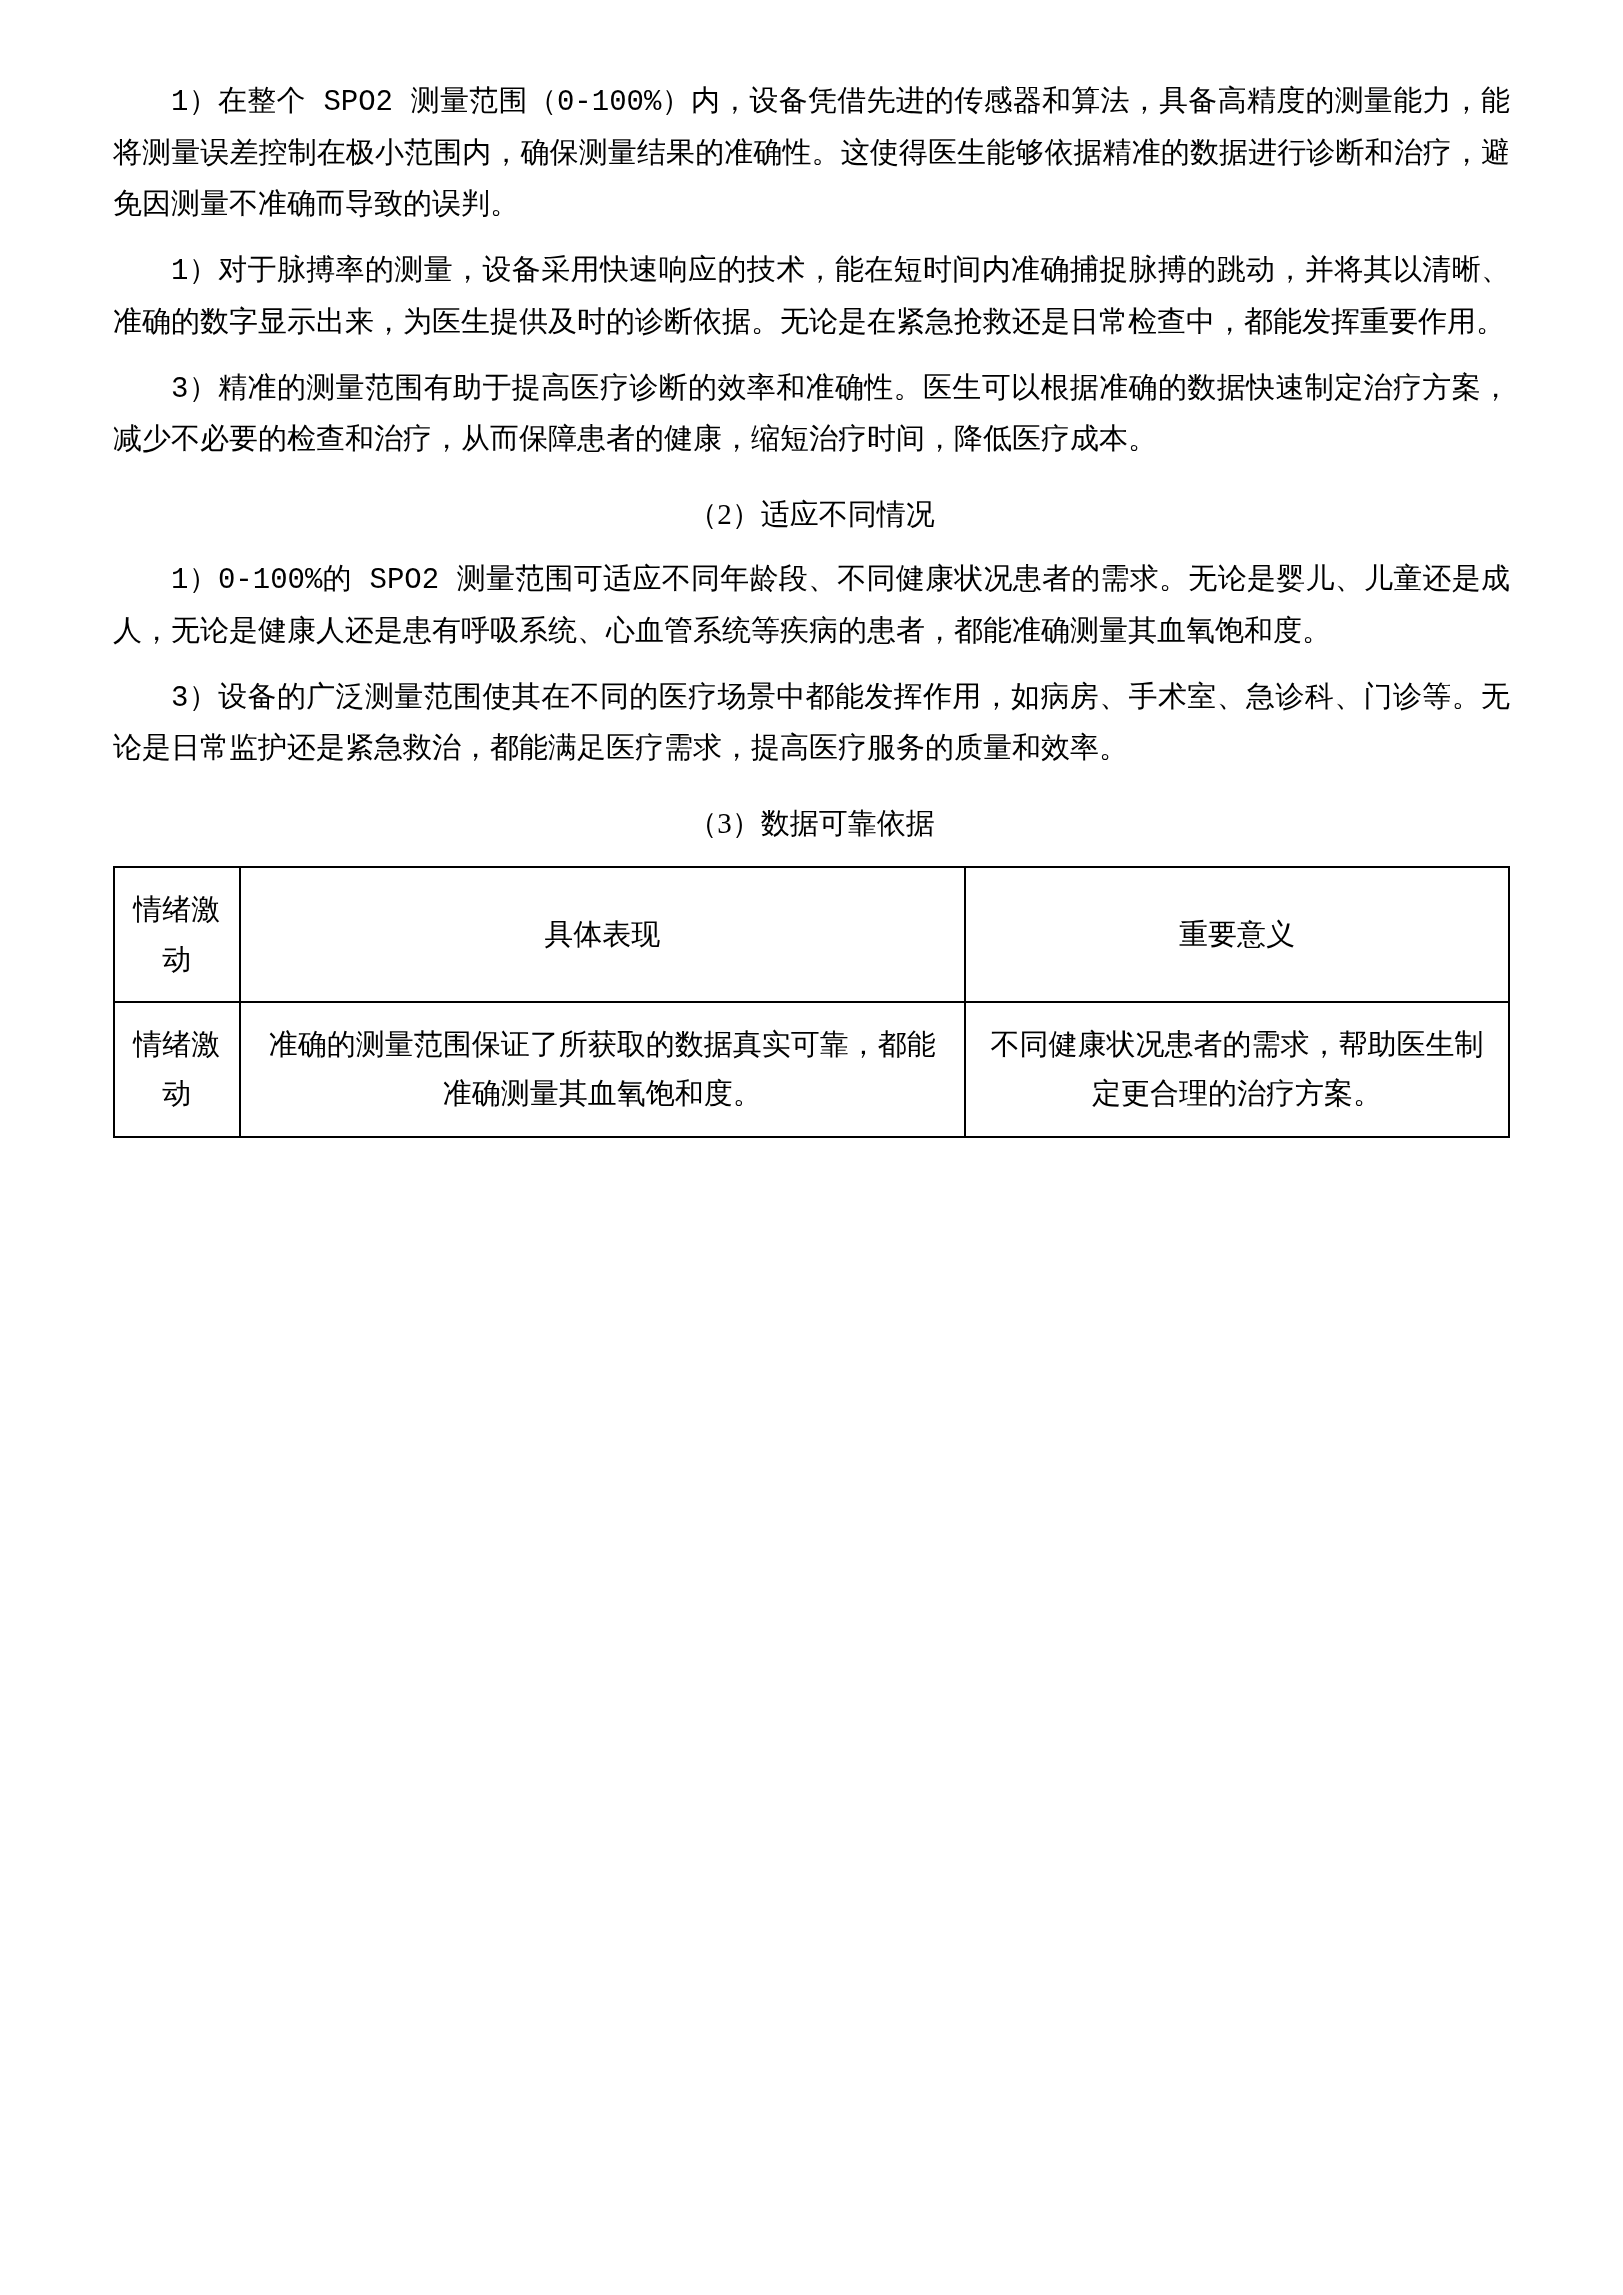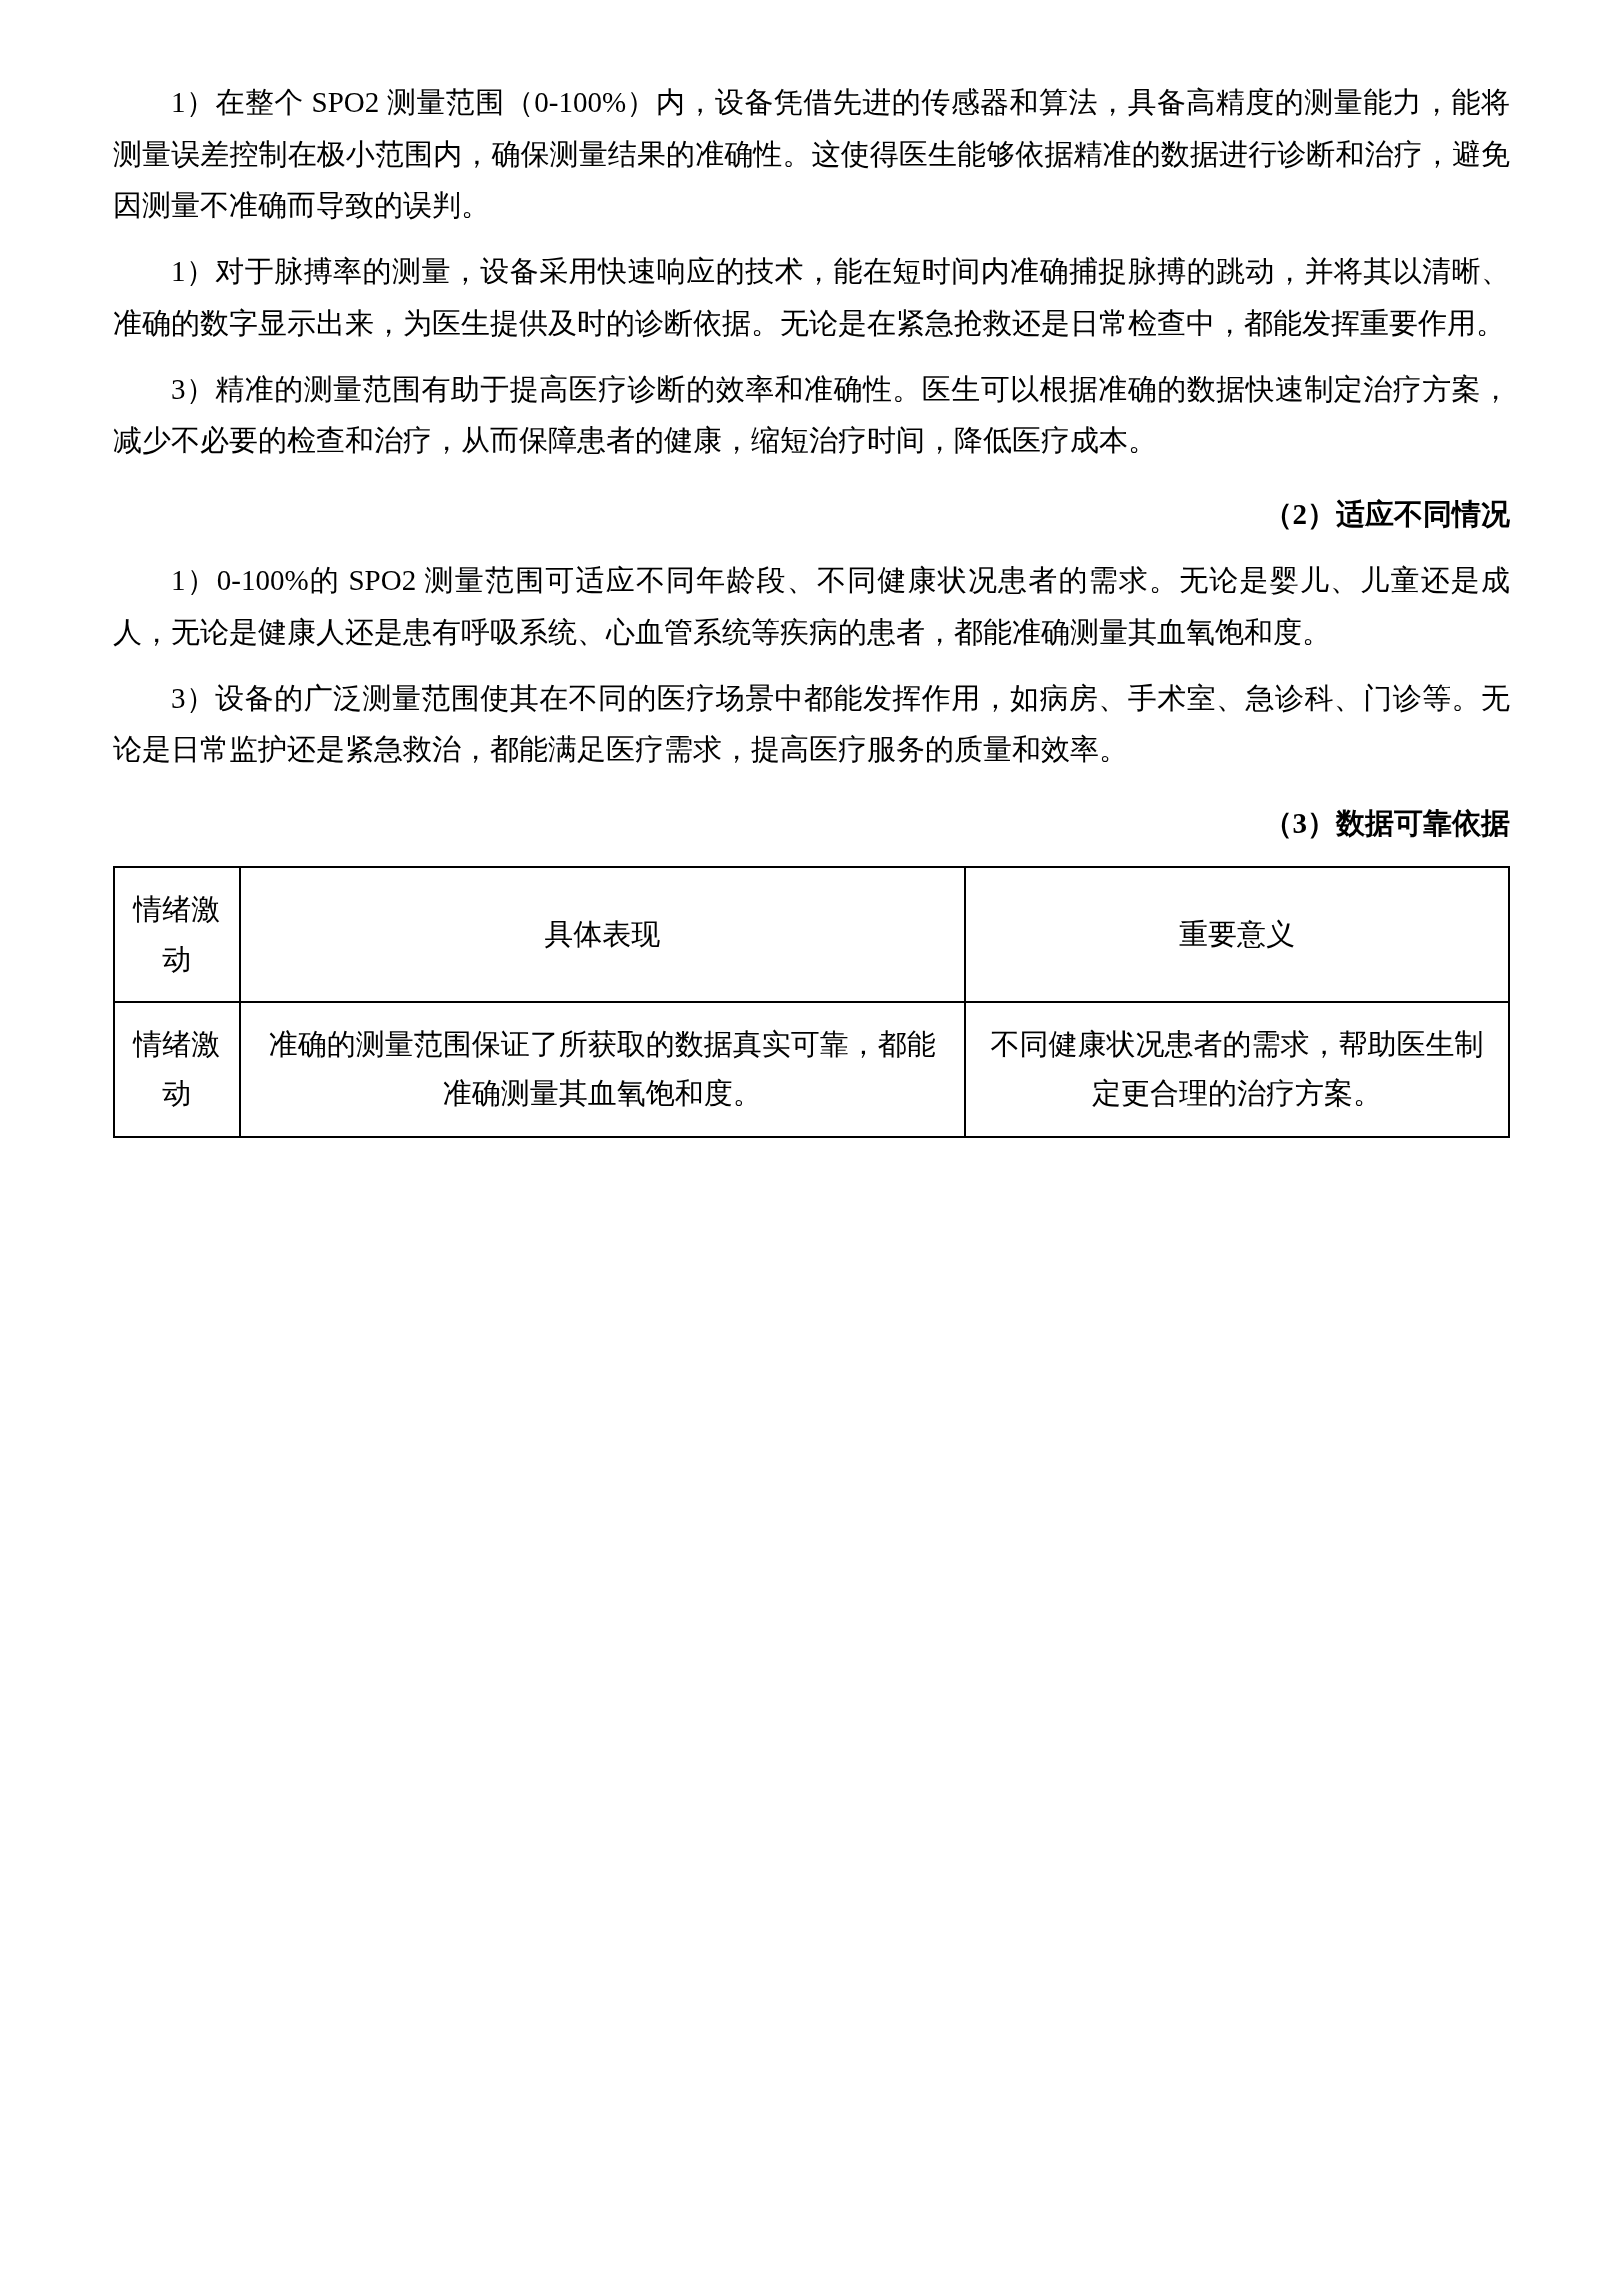--- a/index.html
+++ b/index.html
@@ -16,26 +16,26 @@
     padding: 77px 113px 0 113px;
     font-family: "Liberation Serif", "DejaVu Serif", serif;
     font-size: 29px;
     line-height: 1.78;
     color: #000000;
   }
   .para {
     margin: 0 0 14.4px 0;
     text-align: justify;
     text-indent: 2em;
+    font-family: Liberation Mono, monospace;
   }
   .heading {
     margin: 22px 0 14.4px 0;
-    text-align: right;
+    text-align: center;
     text-indent: 0;
-    font-weight: bold;
   }
   table.data-table {
     width: 100%;
     border-collapse: collapse;
     margin-top: 17px;
     table-layout: fixed;
   }
   table.data-table th,
   table.data-table td {
     border: 2px solid #000000;

